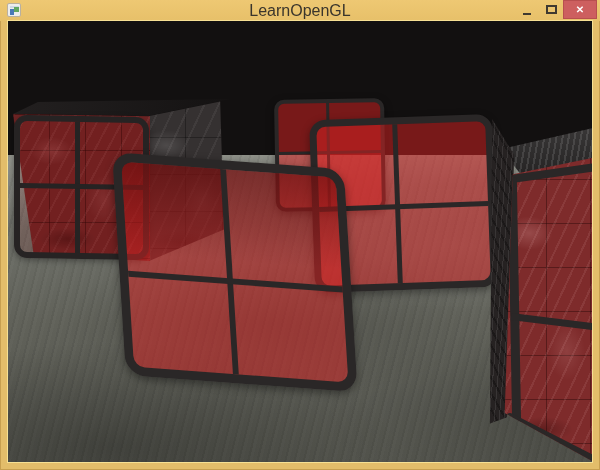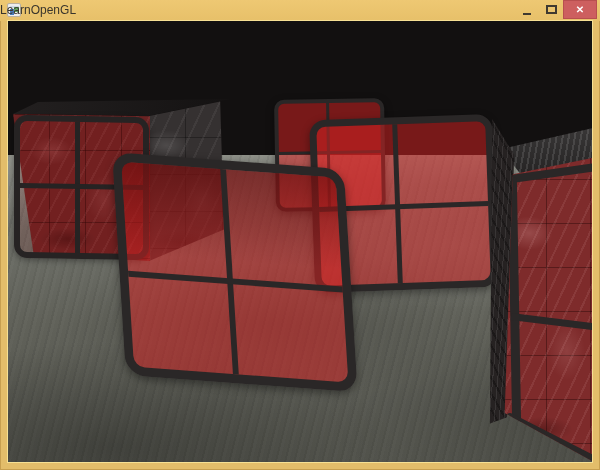--- a/index.html
+++ b/index.html
@@ -12,21 +12,21 @@
   }
   
   #titlebar{position:absolute;left:0;top:0;width:600px;height:21px;
     background:linear-gradient(#eec873,#e7c069);}
   #app-icon{position:absolute;left:7px;top:3px;width:14px;height:14px;
     background:#ededed;border:1px solid #b9b0a0;border-radius:2px;overflow:hidden;}
   #app-icon .ic-b{position:absolute;left:2px;top:5px;width:4px;height:6px;background:#4a79b8;}
   #app-icon .ic-g{position:absolute;left:6px;top:3px;width:5px;height:5px;background:#62a862;}
   #app-icon .ic-w{position:absolute;left:2px;top:2px;width:9px;height:2px;background:#cfd8e4;}
   #window-title{position:absolute;left:0;top:0;width:100%;height:21px;line-height:21px;
-    font-size:12px;color:#3a352c;}
+    text-align:center;font-size:16px;color:#3a352c;}
   .cap-btn{position:absolute;top:0;height:21px;cursor:default;}
   #btn-min{left:517px;width:23px;}
   #btn-min .glyph{position:absolute;left:6px;top:13px;width:8px;height:2px;background:#3f3930;}
   #btn-max{left:541px;width:22px;}
   #btn-max .glyph{position:absolute;left:5px;top:5px;width:11px;height:9px;
     border:2px solid #3f3930;background:transparent;}
   #btn-close{left:563px;width:34px;height:19px;background:#cd5f5f;
     box-shadow:inset 0 0 0 1px #b84f4f;text-align:center;}
   #btn-close .glyph{display:block;color:#fff;font-size:10px;font-weight:bold;line-height:19px;}
   

